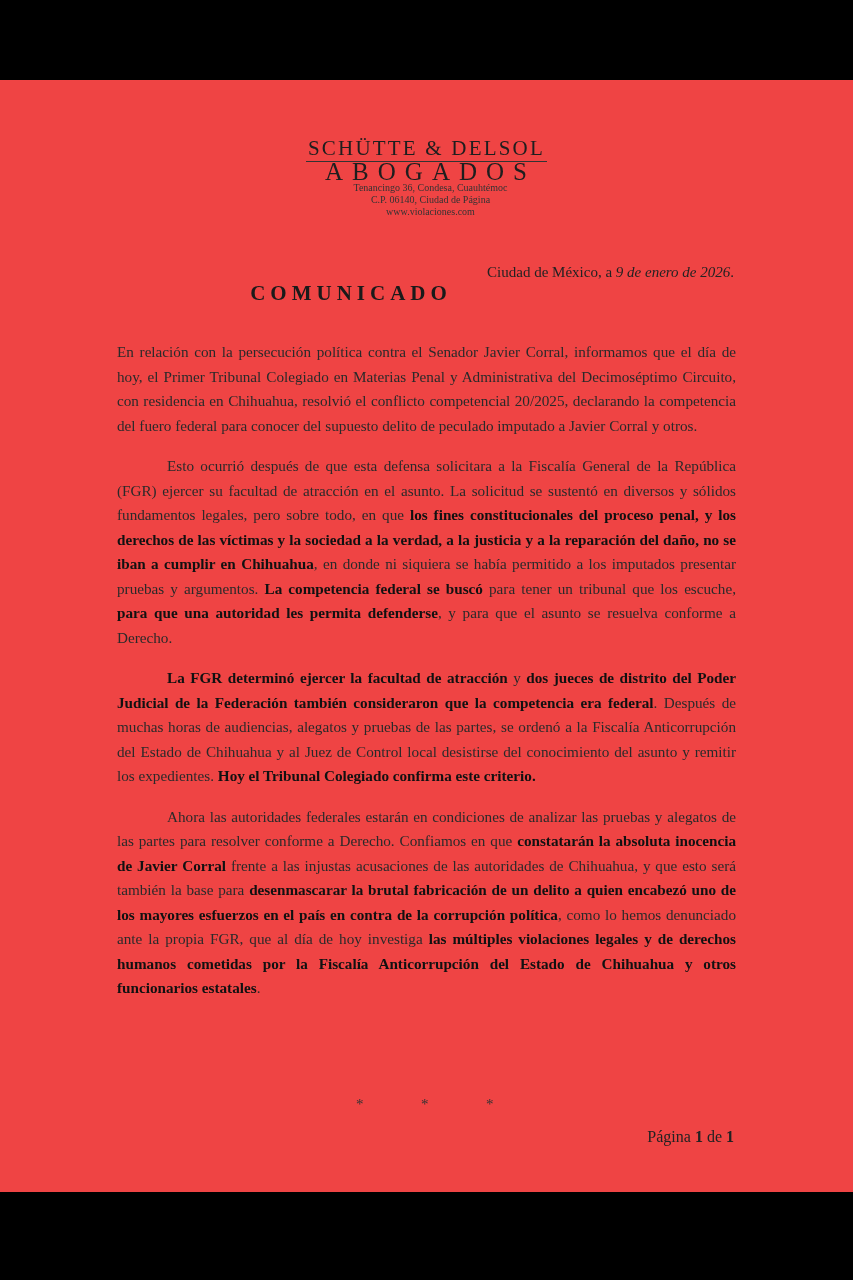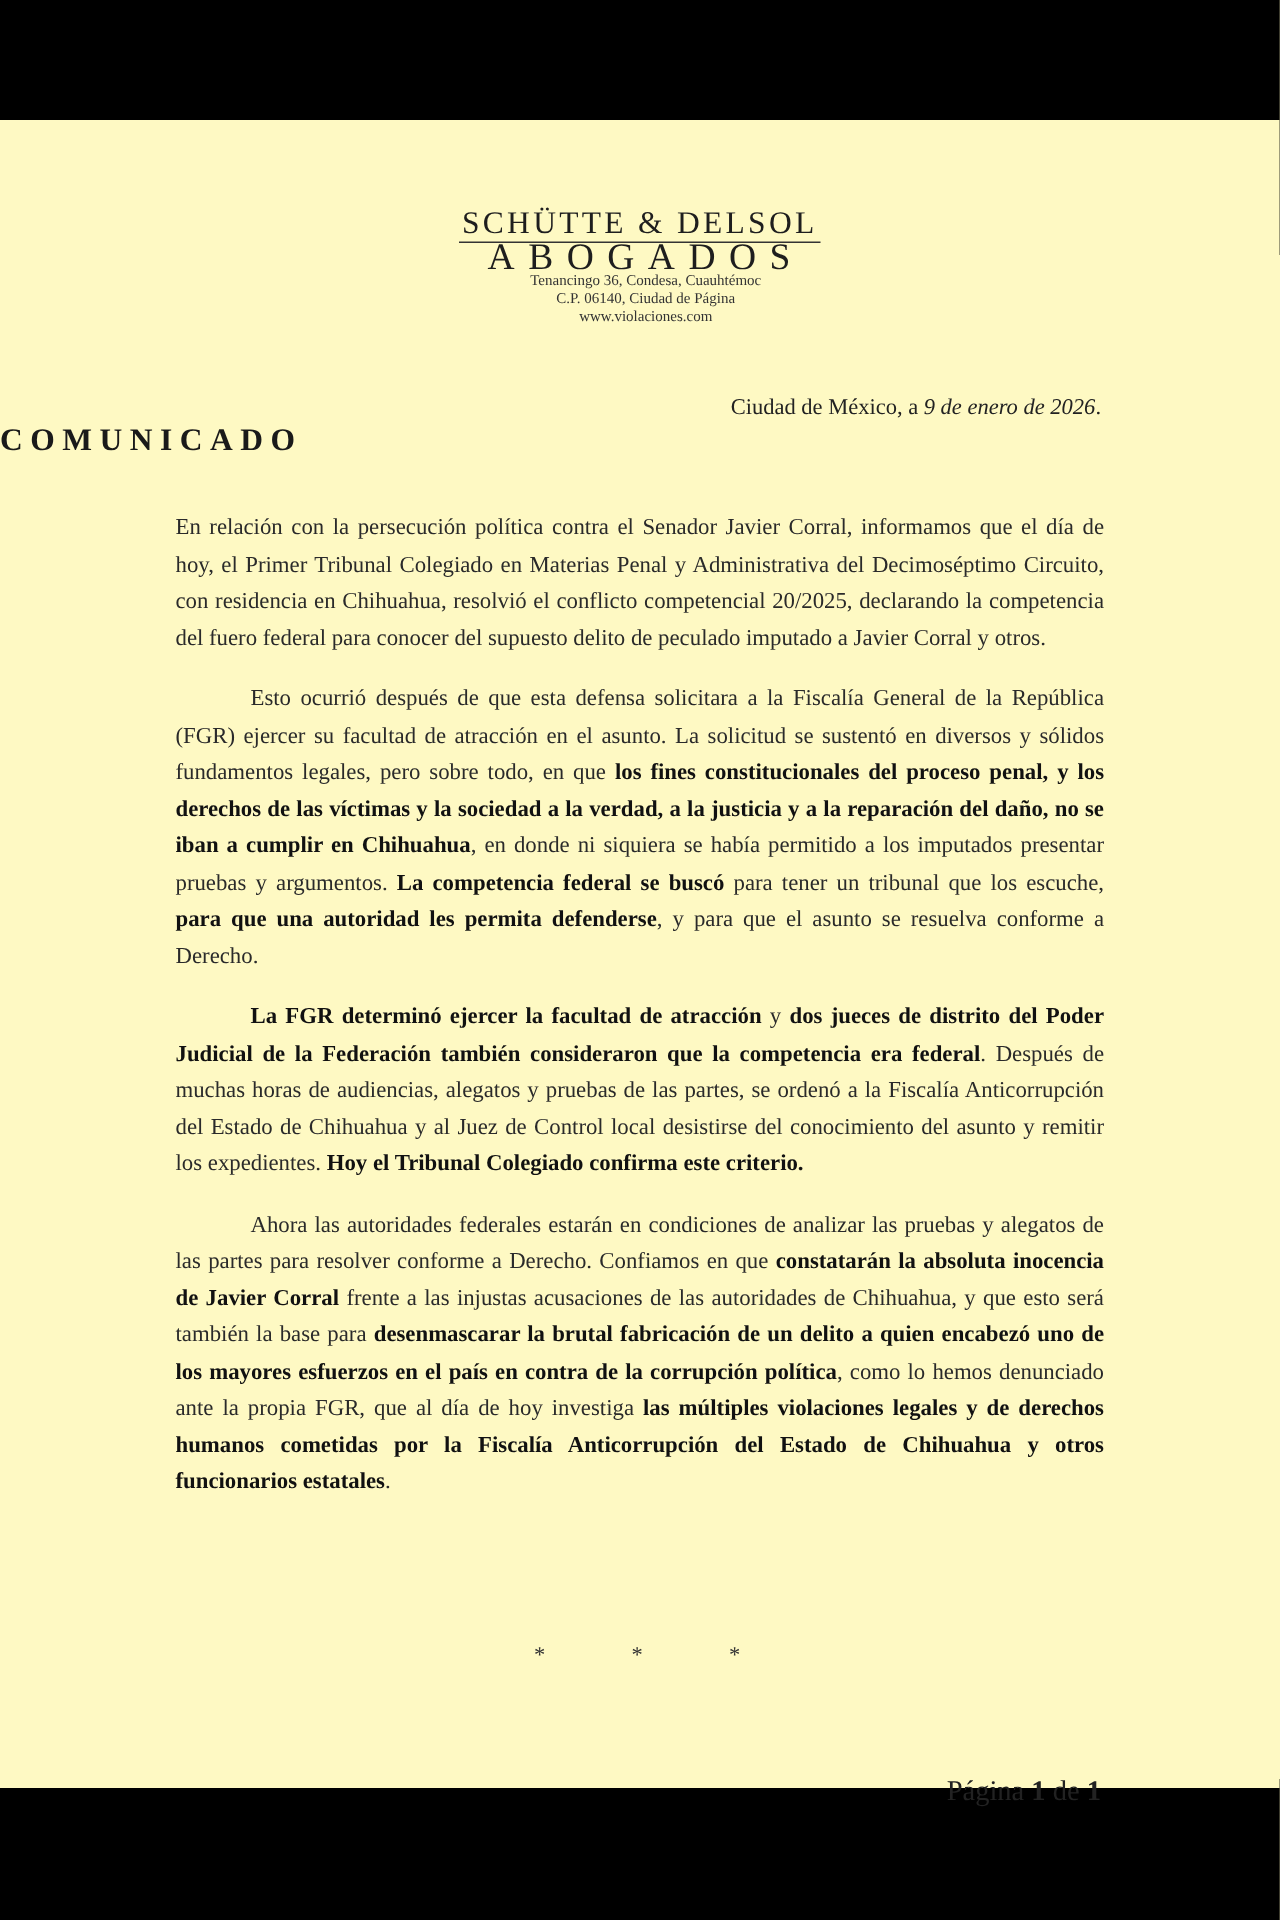--- a/index.html
+++ b/index.html
@@ -14,21 +14,21 @@
       overflow: hidden;
       font-family: "Liberation Serif", "DejaVu Serif", serif;
       color: #1a1a1a;
     }
     .page {
       position: absolute;
       left: 0;
       top: 80px;
       width: 853px;
       height: 1112px;
-      background: #fef9c3;
+      background: #ef4444;
     }
     .letterhead {
       position: absolute;
       left: 0;
       top: 56px;
       width: 853px;
       text-align: center;
     }
     .firm-name {
       display: inline-block;
@@ -59,21 +59,21 @@
       font-size: 15px;
       color: #222;
       margin-top: 19px;
     }
     .date-line em { font-style: italic; }
     .title {
       position: absolute;
       left: 0;
       top: 201px;
       width: 702px;
-      text-align: left;
+      text-align: center;
       font-size: 21px;
       font-weight: bold;
       letter-spacing: 5px;
       color: #1a1a1a;
     }
     .body-text {
       position: absolute;
       left: 117px;
       top: 244px;
       width: 619px;
@@ -99,22 +99,22 @@
       font-size: 15px;
       color: #333;
     }
     .stars span {
       display: inline-block;
       width: 65px;
     }
     .page-num {
       position: absolute;
       right: 119px;
-      top: 1104px;
-      font-size: 19px;
+      top: 1048px;
+      font-size: 16px;
       color: #222;
       margin-left: 24px;
     }
   </style>
 </head>
 <body>
 
 <div class="page">
 
   <div class="letterhead">

